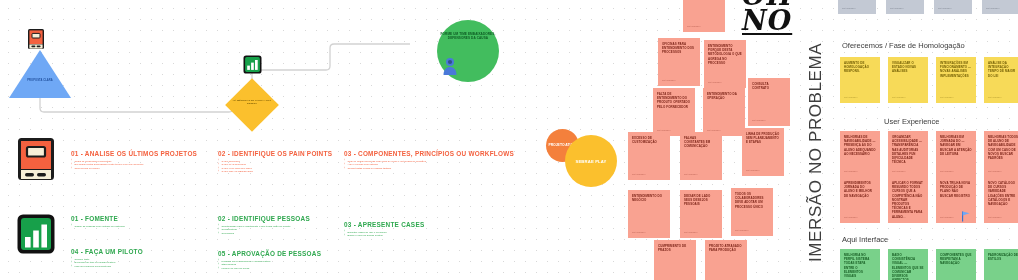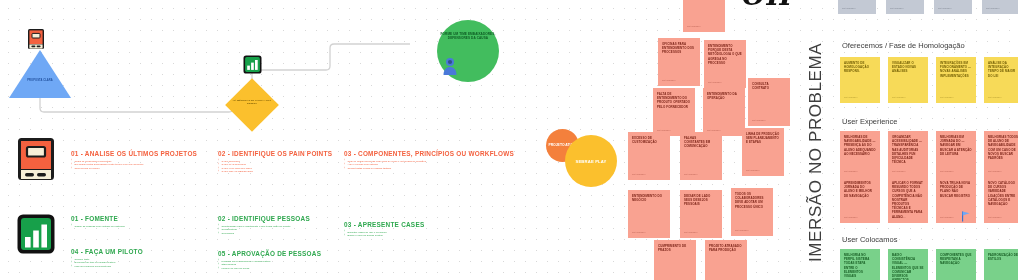--- a/index.html
+++ b/index.html
@@ -382,20 +382,21 @@
     
   </div>
 
   <div class="note pink" style="left:705px; top:240px; width:42px; height:48px;">
     <span>PROJETO ATRASADO PARA PRODUÇÃO</span>
     
   </div>
 
   <div class="ohno" style="left:742px; top:-16px;">
     <span class="l1">OH</span>
+    <span class="l2">NO</span>
   </div>
 
   <div class="vlabel" style="left:806px; top:262px;">IMERSÃO NO PROBLEMA</div>
 
   <div class="note gray" style="left:838px; top:-28px; width:38px; height:42px;">
 
     <span class="sig">edit designer</span>
   </div>
   <div class="note gray" style="left:886px; top:-28px; width:38px; height:42px;">
     <span></span>
@@ -421,21 +422,21 @@
   </div>
   <div class="note yellow" style="left:936px; top:57px; width:40px; height:46px;">
     <span>INTEGRAÇÕES EM FUNCIONAMENTO — NOVAS ANÁLISES IMPLEMENTAÇÕES</span>
     <span class="sig">edit designer</span>
   </div>
   <div class="note yellow" style="left:984px; top:57px; width:40px; height:46px;">
     <span>ANÁLISE DA INTEGRAÇÃO TEMPO DE MAIOR DO LEI</span>
     <span class="sig">edit designer</span>
   </div>
 
-  <div class="section-title" style="left:842px; top:117px;">User Experience</div>
+  <div class="section-title" style="left:884px; top:117px;">User Experience</div>
   <div class="note pink" style="left:840px; top:131px; width:40px; height:46px;">
     <span>MELHORIAS DE NAVEGABILIDADE — PRESENÇA ÁS DO ALUNO ADEQUANDO AO NECESSÁRIO</span>
     <span class="sig">edit designer</span>
   </div>
   <div class="note pink" style="left:888px; top:131px; width:40px; height:46px;">
     <span>ORGANIZAR ACESSIBILIDADE — TRANSPARÊNCIA NAS AUDITORIAS DETALHES FUN DIFICULDADE TÉCNICA</span>
     <span class="sig">edit designer</span>
   </div>
   <div class="note pink" style="left:936px; top:131px; width:40px; height:46px;">
     <span>MELHORIAS EM JORNADA DO — NAVEGAR EM BUSCAR A ATENÇÃO DE LEITURA</span>
@@ -461,21 +462,21 @@
   <div class="note pink" style="left:984px; top:177px; width:40px; height:46px;">
     <span>NOVO CATÁLOGO DE CURSOS VARIEDADE LIGAÇÕES ENTRE CATÁLOGOS E NAVEGAÇÃO</span>
     <span class="sig">edit designer</span>
   </div>
 
   <svg class="pin" style="left:962px; top:211px;" viewBox="0 0 9 11">
     <path d="M0.6 0.6 L0.6 10.4" stroke="#2f6fd0" stroke-width="1.1"></path>
     <path d="M0.6 0.6 L7.6 2.2 L0.6 4.4 Z" fill="#6fa8f5"></path>
   </svg>
 
-  <div class="section-title" style="left:842px; top:235px;">User Colocamos</div>
+  <div class="section-title" style="left:842px; top:235px;">Aqui Interface</div>
   <div class="note green" style="left:840px; top:249px; width:40px; height:46px;">
     <span>MELHORIA NO PERFIL SISTEMA TODAS ETAPA ENTRE O ELEMENTOS VISUAIS</span>
     
   </div>
   <div class="note green" style="left:888px; top:249px; width:40px; height:46px;">
     <span>BAIXO CONSISTÊNCIA VISUAL — ELEMENTOS QUE SE COMUNICAM DIVERSOS ASPECTOS</span>
     
   </div>
   <div class="note green" style="left:936px; top:249px; width:40px; height:46px;">
     <span>COMPONENTES QUE RESPEITAM A NAVEGAÇÃO</span>

